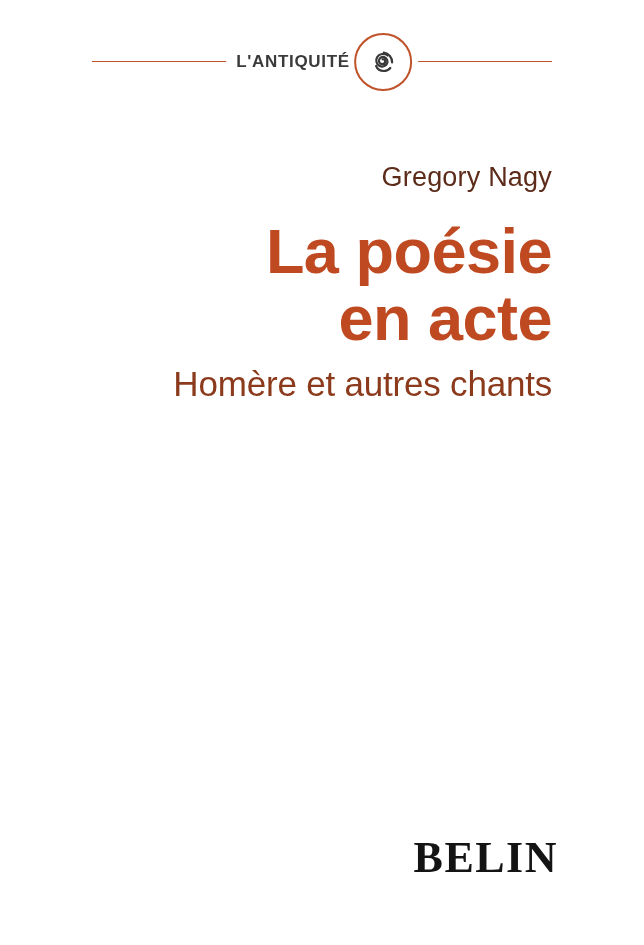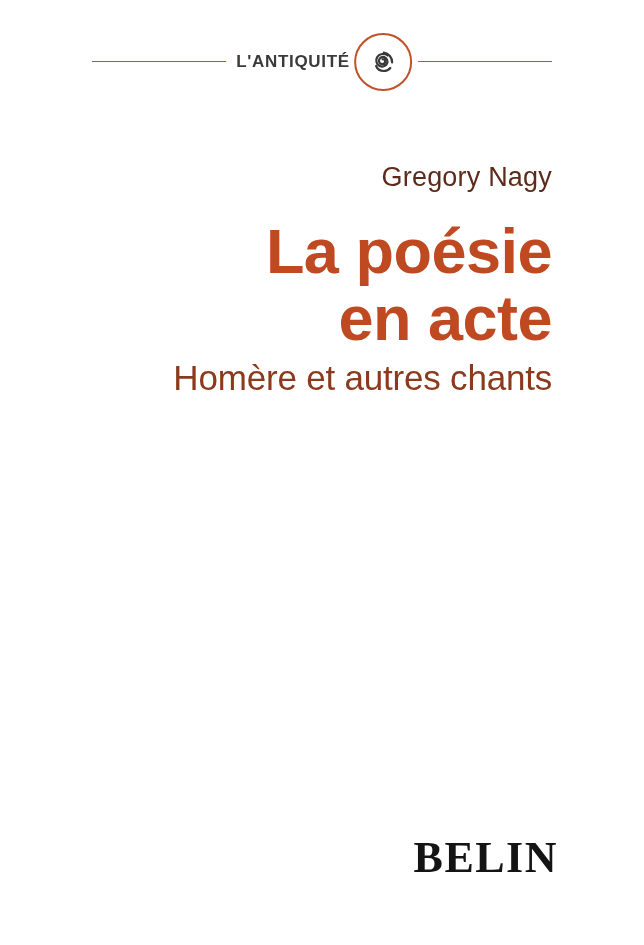--- a/index.html
+++ b/index.html
@@ -97,21 +97,21 @@
   .title-line {
     font-family: "Liberation Sans", sans-serif;
     font-weight: bold;
     font-size: 63px;
     line-height: 1.06;
     color: #bf4a22;
     letter-spacing: -0.5px;
     white-space: nowrap;
   }
   .subtitle {
-    margin-top: 6px;
+    margin-top: 12px;
     font-family: "Liberation Sans", sans-serif;
     font-size: 35px;
     color: #8c3a1c;
     letter-spacing: -0.2px;
     white-space: nowrap;
   }
 
   
   .publisher {
     position: absolute;

